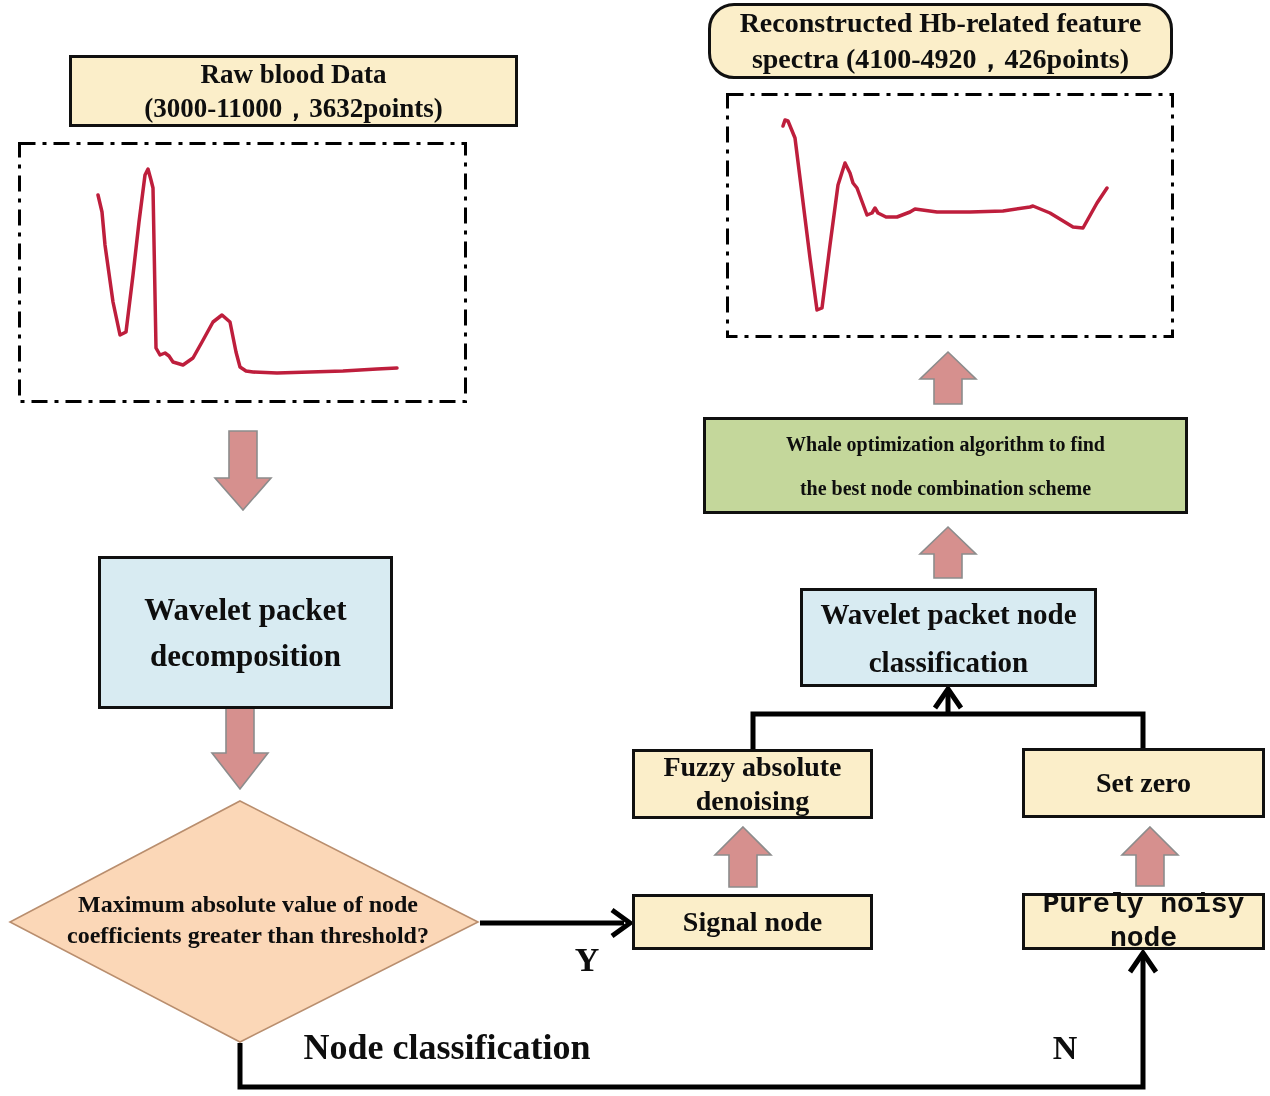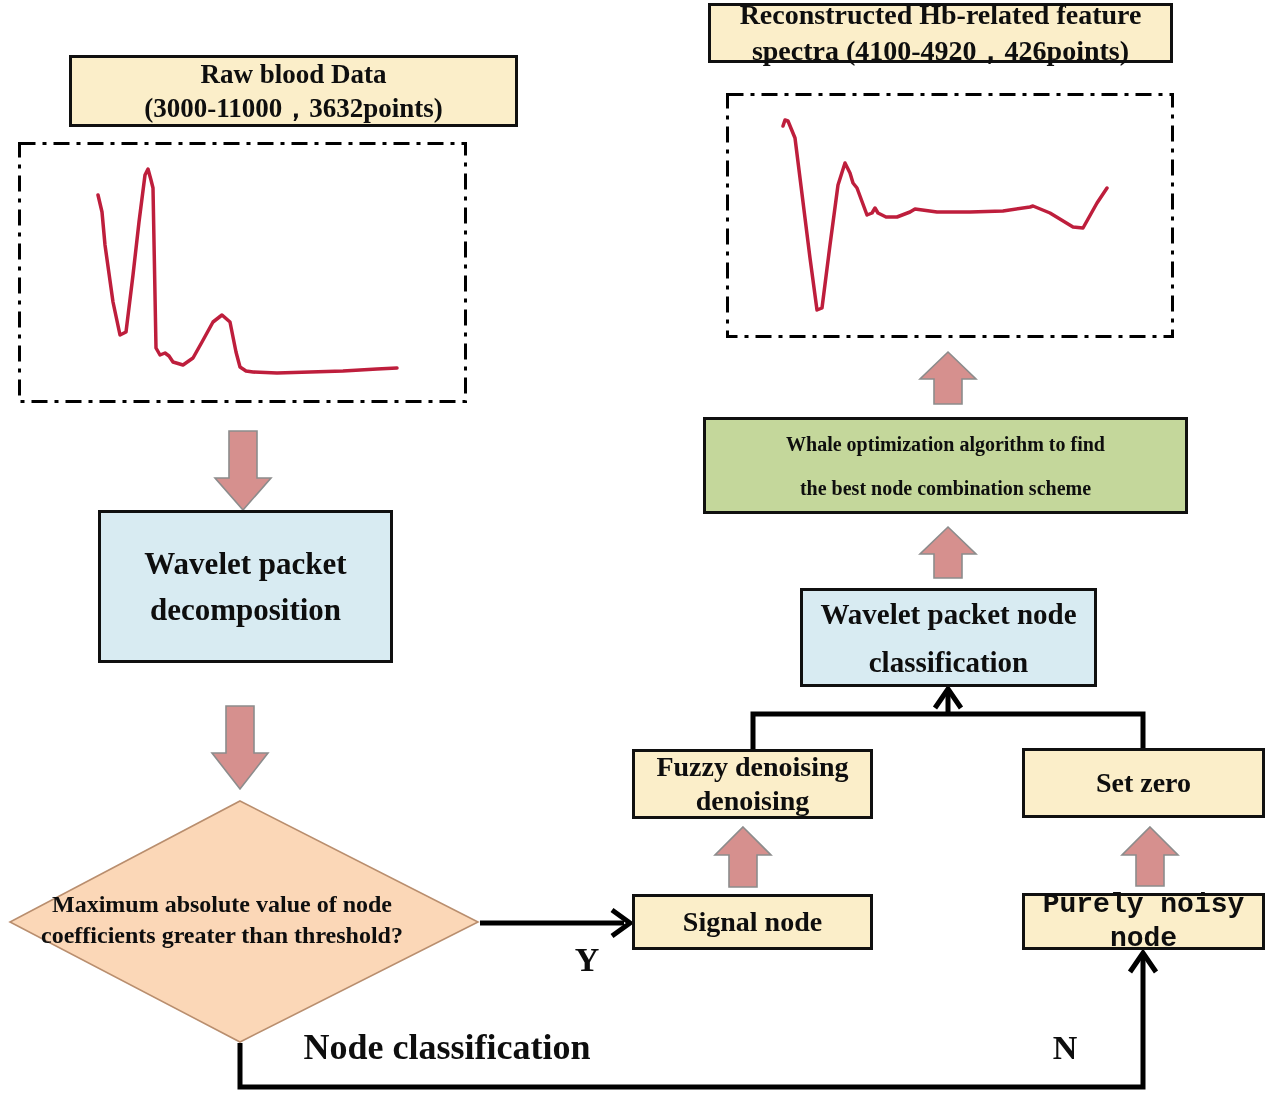--- a/index.html
+++ b/index.html
@@ -61,31 +61,31 @@
     <span>(3000-11000，3632points)</span>
   </div>
 
   <div class="chartbox" style="left:18px;top:142px;width:449px;height:261px;">
     <svg width="449" height="261" viewBox="0 0 449 261">
       <rect class="dashdot" x="1.5" y="1.5" width="446" height="258"></rect>
       <polyline class="curve" points="80,53 84,70 87,103 95,160 102,193 108,190 115,133 121,80 127,33 130,27 133,38 135,46 138,206 142,213 147,211 151,214 155,220 165,223 175,216 184,200 195,180 204,173 212,180 218,210 222,225 228,229 235,230 259,231 292,230 325,229 359,227 379,226"></polyline>
     </svg>
   </div>
 
-  <div class="box blue fs31" style="left:98px;top:510px;width:295px;height:153px;">
+  <div class="box blue fs31" style="left:98px;top:556px;width:295px;height:153px;">
     <span>Wavelet packet</span>
     <span>decomposition</span>
   </div>
 
-  <div class="plain-label fs24" style="left:12px;top:889px;width:420px;">
+  <div class="plain-label fs24" style="left:38px;top:889px;width:420px;">
     <span style="display:block">Maximum absolute value of node</span>
     <span style="display:block">coefficients greater than threshold?</span>
   </div>
 
-  <div class="box cream fs28" style="left:708px;top:3px;width:465px;height:60px;">
+  <div class="box cream fs28" style="left:708px;top:3px;width:465px;height:76px;border-radius:26px;">
     <span>Reconstructed Hb-related feature</span>
     <span>spectra (4100-4920，426points)</span>
   </div>
 
   <div class="chartbox" style="left:726px;top:93px;width:448px;height:245px;">
     <svg width="448" height="245" viewBox="0 0 448 245">
       <rect class="dashdot" x="1.5" y="1.5" width="445" height="242"></rect>
       <polyline class="curve" points="57,33 59,27 62,28 69,45 77,109 84,165 91,217 96,215 104,152 112,92 119,70 124,80 127,90 131,95 141,122 146,120 149,115 152,120 160,124 171,124 184,119 189,116 211,119 244,119 277,118 304,114 307,113 324,120 347,134 357,135 371,110 381,95"></polyline>
     </svg>
   </div>
@@ -94,21 +94,21 @@
     <span>Whale optimization algorithm to find</span>
     <span>the best node combination scheme</span>
   </div>
 
   <div class="box blue fs29" style="left:800px;top:588px;width:297px;height:99px;">
     <span>Wavelet packet node</span>
     <span>classification</span>
   </div>
 
   <div class="box cream fs28b" style="left:632px;top:749px;width:241px;height:70px;">
-    <span>Fuzzy denoising</span>
+    <span>Fuzzy absolute</span>
     <span>denoising</span>
   </div>
 
   <div class="box cream fs28b" style="left:1022px;top:748px;width:243px;height:70px;">
     <span>Set zero</span>
   </div>
 
   <div class="box cream fs28b" style="left:632px;top:894px;width:241px;height:56px;">
     <span>Signal node</span>
   </div>

